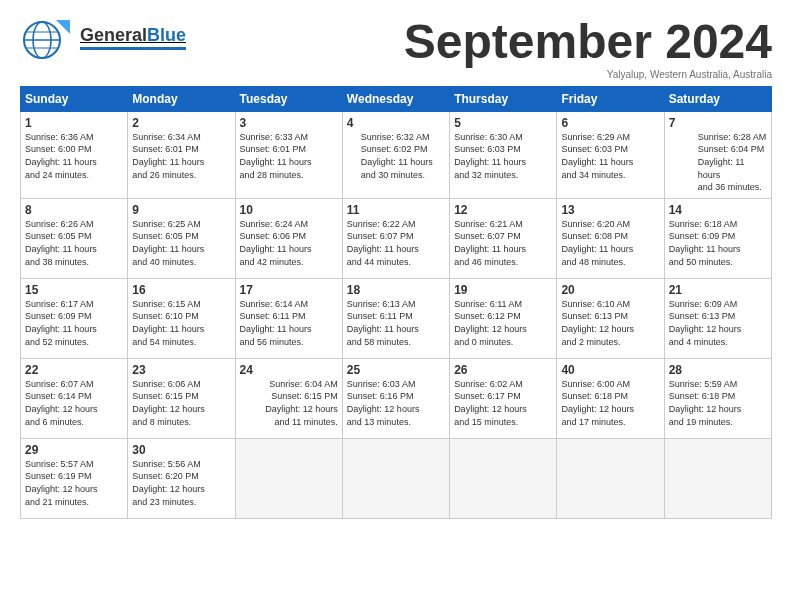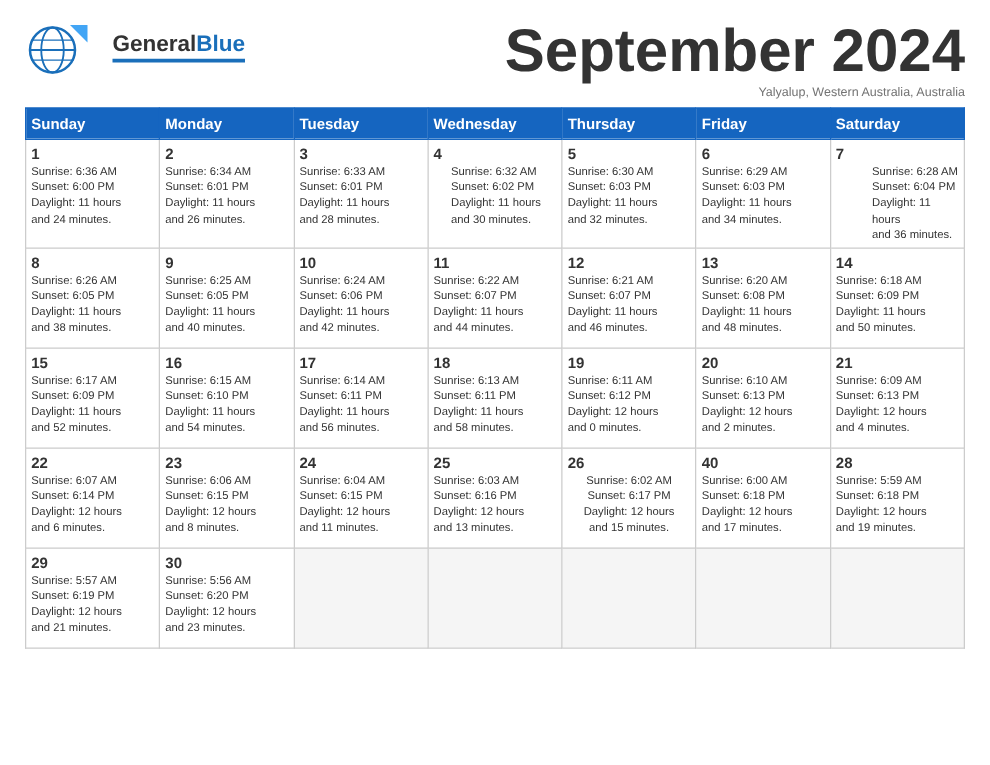--- a/index.html
+++ b/index.html
@@ -68,21 +68,22 @@
       margin-bottom: 1px;
     }
     .day-info {
       font-size: 9px;
       line-height: 1.4;
       color: #333;
     }
     .logo-wrapper {
       display: flex;
       align-items: center;
-      gap: 12px;
+      gap: 2px;
+      text-decoration: underline;
     }
   </style>
 </head>
 <body>
 
 <div class="page">
   <div class="header-area">
 
     <div class="logo-wrapper">
       <div style="position:relative; width:54px; height:44px; margin-right:4px;">
@@ -288,35 +289,35 @@
           </td>
           <td>
             <span class="day-num">23</span>
             <div class="day-info" style="white-space: pre-line;">Sunrise: 6:06 AM
 Sunset: 6:15 PM
 Daylight: 12 hours
 and 8 minutes.</div>
           </td>
           <td>
             <span class="day-num">24</span>
-            <div class="day-info" style="white-space: pre-line;">Sunrise: 6:04 AM
+            <div class="day-info" style="white-space: pre-line; text-align: right;">Sunrise: 6:04 AM
 Sunset: 6:15 PM
 Daylight: 12 hours
 and 11 minutes.</div>
           </td>
           <td>
             <span class="day-num">25</span>
             <div class="day-info" style="white-space: pre-line;">Sunrise: 6:03 AM
 Sunset: 6:16 PM
 Daylight: 12 hours
 and 13 minutes.</div>
           </td>
           <td>
             <span class="day-num">26</span>
-            <div class="day-info" style="white-space: pre-line; text-align: center;">Sunrise: 6:02 AM
+            <div class="day-info" style="white-space: pre-line;">Sunrise: 6:02 AM
 Sunset: 6:17 PM
 Daylight: 12 hours
 and 15 minutes.</div>
           </td>
           <td>
             <span class="day-num">40</span>
             <div class="day-info" style="white-space: pre-line;">Sunrise: 6:00 AM
 Sunset: 6:18 PM
 Daylight: 12 hours
 and 17 minutes.</div>

